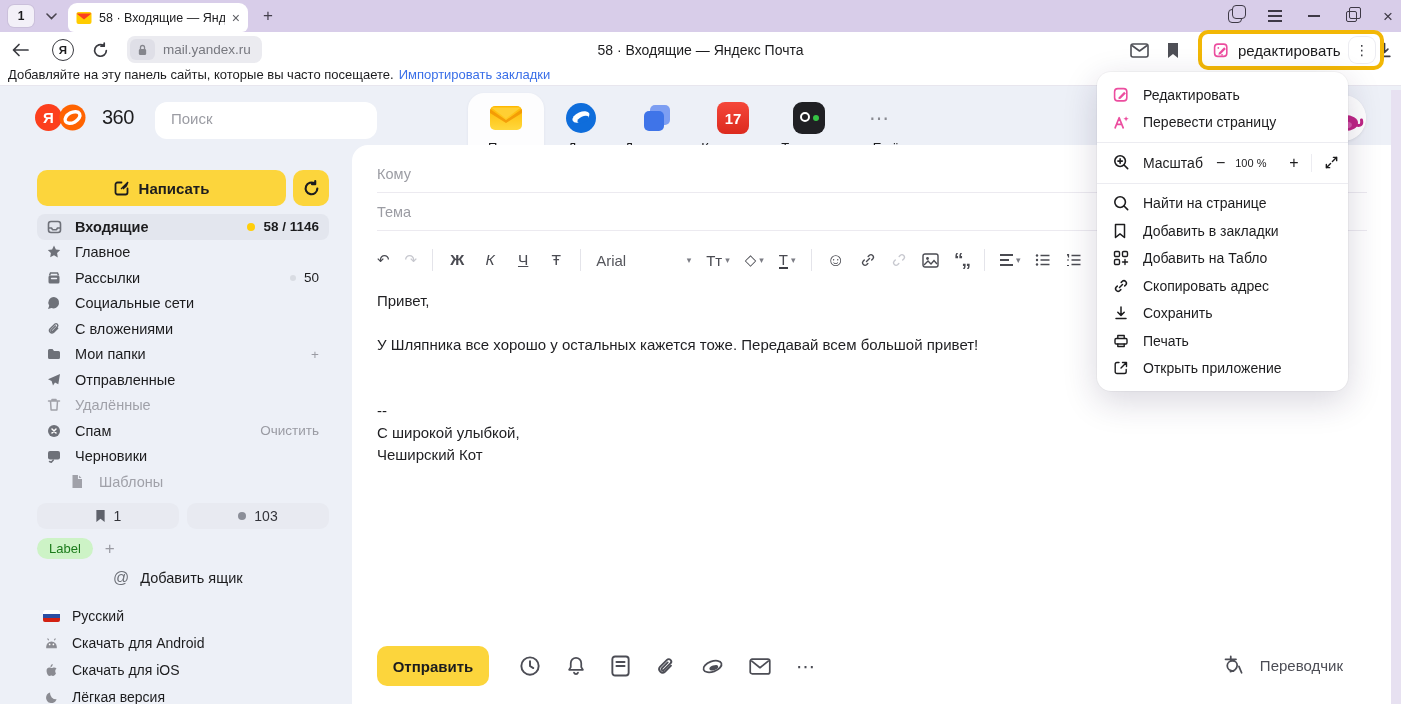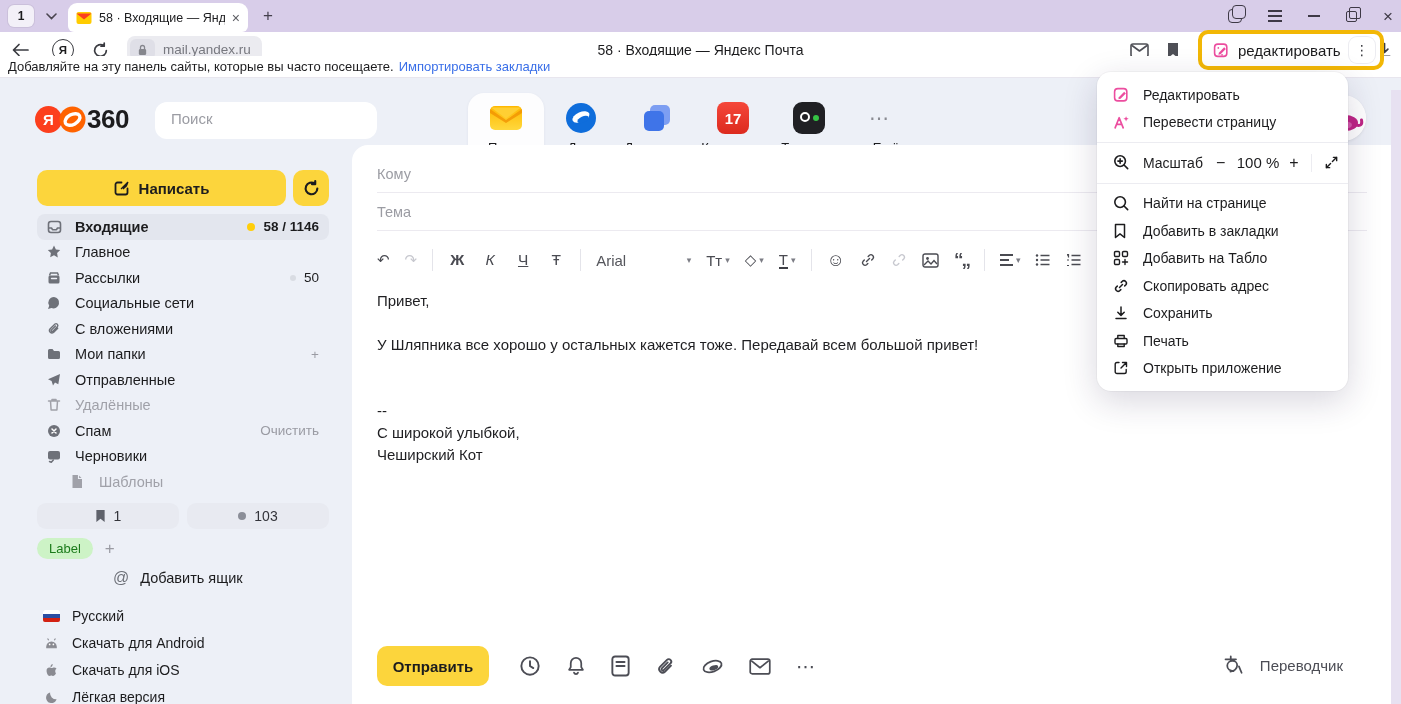--- a/index.html
+++ b/index.html
@@ -36,28 +36,28 @@
   .urltext { font-size:13.5px; color:#77787f; }
   .pagetitle { position:absolute; left:0; width:1401px; text-align:center; font-size:14px; color:#1c1c1e; pointer-events:none; }
   .tb-mail { position:absolute; left:1130px; color:#4e4f56; }
   .tb-flag { position:absolute; left:1166px; color:#4e4f56; }
   .editwrap { position:absolute; left:1198px; top:-2px; height:40px; border:4px solid #f2b705; border-radius:10px; background:#fff; display:flex; align-items:center; padding:0 5px 0 11px; gap:8px; z-index:5; }
   .editlabel { font-size:15px; color:#1c1c1e; white-space:nowrap; }
   .editdots { width:26px; height:26px; border-radius:8px; background:#fff; box-shadow:0 0 0 1px #ececf1; display:flex; align-items:center; justify-content:center; font-size:14px; color:#3a3b41; }
   .dlbtn { position:absolute; left:1376px; color:#3a3b41; }
 
   
-  .hintbar { position:absolute; left:0; top:56px; width:1401px; height:22px; background:#fff; border-bottom:1px solid #e8e6ee; font-size:13px; display:flex; align-items:center; padding-left:8px; gap:5px; }
+  .hintbar { position:absolute; left:0; top:64px; width:1401px; height:22px; background:#fff; border-bottom:1px solid #e8e6ee; font-size:13px; display:flex; align-items:center; padding-left:8px; gap:5px; }
   .hintlink { color:#3a6fe8; }
 
   
   .logo { position:absolute; left:35px; top:104px; display:flex; align-items:center; }
   .logoya { width:27px; height:27px; border-radius:50%; background:#fc3f1d; color:#fff; font-weight:bold; font-size:15px; display:flex; align-items:center; justify-content:center; }
   .logo360ic { width:27px; height:27px; margin-left:-3px; }
-  .logotext { font-size:26px; font-weight:700; margin-left:1px; letter-spacing:-.5px; }
+  .logotext { font-size:20px; font-weight:400; margin-left:16px; letter-spacing:-.5px; }
   .search { position:absolute; left:155px; top:102px; width:222px; height:37px; background:#fff; border-radius:12px; display:flex; align-items:center; padding:0 12px 5px 16px; }
   .search input { border:none; outline:none; flex:1; font-size:15px; font-family:inherit; color:#1c1c1e; background:transparent; }
   .search input::placeholder { color:#9b9ca3; }
   .apps { position:absolute; left:468px; top:93px; display:flex; align-items:flex-start; }
   .app { width:76px; display:flex; flex-direction:column; align-items:center; gap:5px; padding:8px 0 7px; border-radius:16px; }
   .app.active { background:#fdfdfe; box-shadow:0 1px 3px rgba(80,80,120,.08); }
   .applabel { font-size:13px; color:#1c1c1e; }
   .appic { width:34px; height:34px; display:flex; align-items:center; justify-content:flex-start; }
   .cal { width:32px; height:32px; border-radius:8px; background:linear-gradient(#f5473a,#dc2a1e); color:#fff; font-weight:bold; font-size:15px; display:flex; align-items:center; justify-content:center; }
   .tele { width:32px; height:32px; border-radius:9px; background:#202024; position:relative; }
@@ -120,21 +120,21 @@
   .translator { position:absolute; right:48px; bottom:30px; display:flex; align-items:flex-end; gap:17px; font-size:15px; color:#4c4d55; }
   .gutter { position:absolute; left:1391px; top:90px; width:10px; height:614px; background:#e7e1f1; }
 
   
   .menu { position:absolute; left:1097px; top:72px; width:251px; background:#fff; border-radius:14px; box-shadow:0 10px 34px rgba(40,30,70,.18), 0 0 0 1px rgba(0,0,0,.03); padding:9px 0; z-index:40; }
   .mrow { height:27.5px; display:flex; align-items:center; gap:13px; padding:0 16px; font-size:14px; color:#1c1c1e; }
   .mic { flex:0 0 17px; display:flex; color:#1c1c1e; }
   .mic.pink { color:#ec4d9f; }
   .mdiv { height:1px; background:#ececf1; margin:6px 0; }
   .zctrl { margin-left:auto; display:flex; align-items:center; gap:10px; }
-  .zval { font-size:15px; width:44px; text-align:right; }
+  .zval { font-size:11px; width:44px; text-align:left; }
   .zbtn { font-size:16px; color:#1c1c1e; }
   .zsep { width:1px; height:18px; background:#ececf1; margin:0 2px; }
 
   svg { display:block; }
 </style>
 </head>
 <body>
 
 <div class="screen">
 

